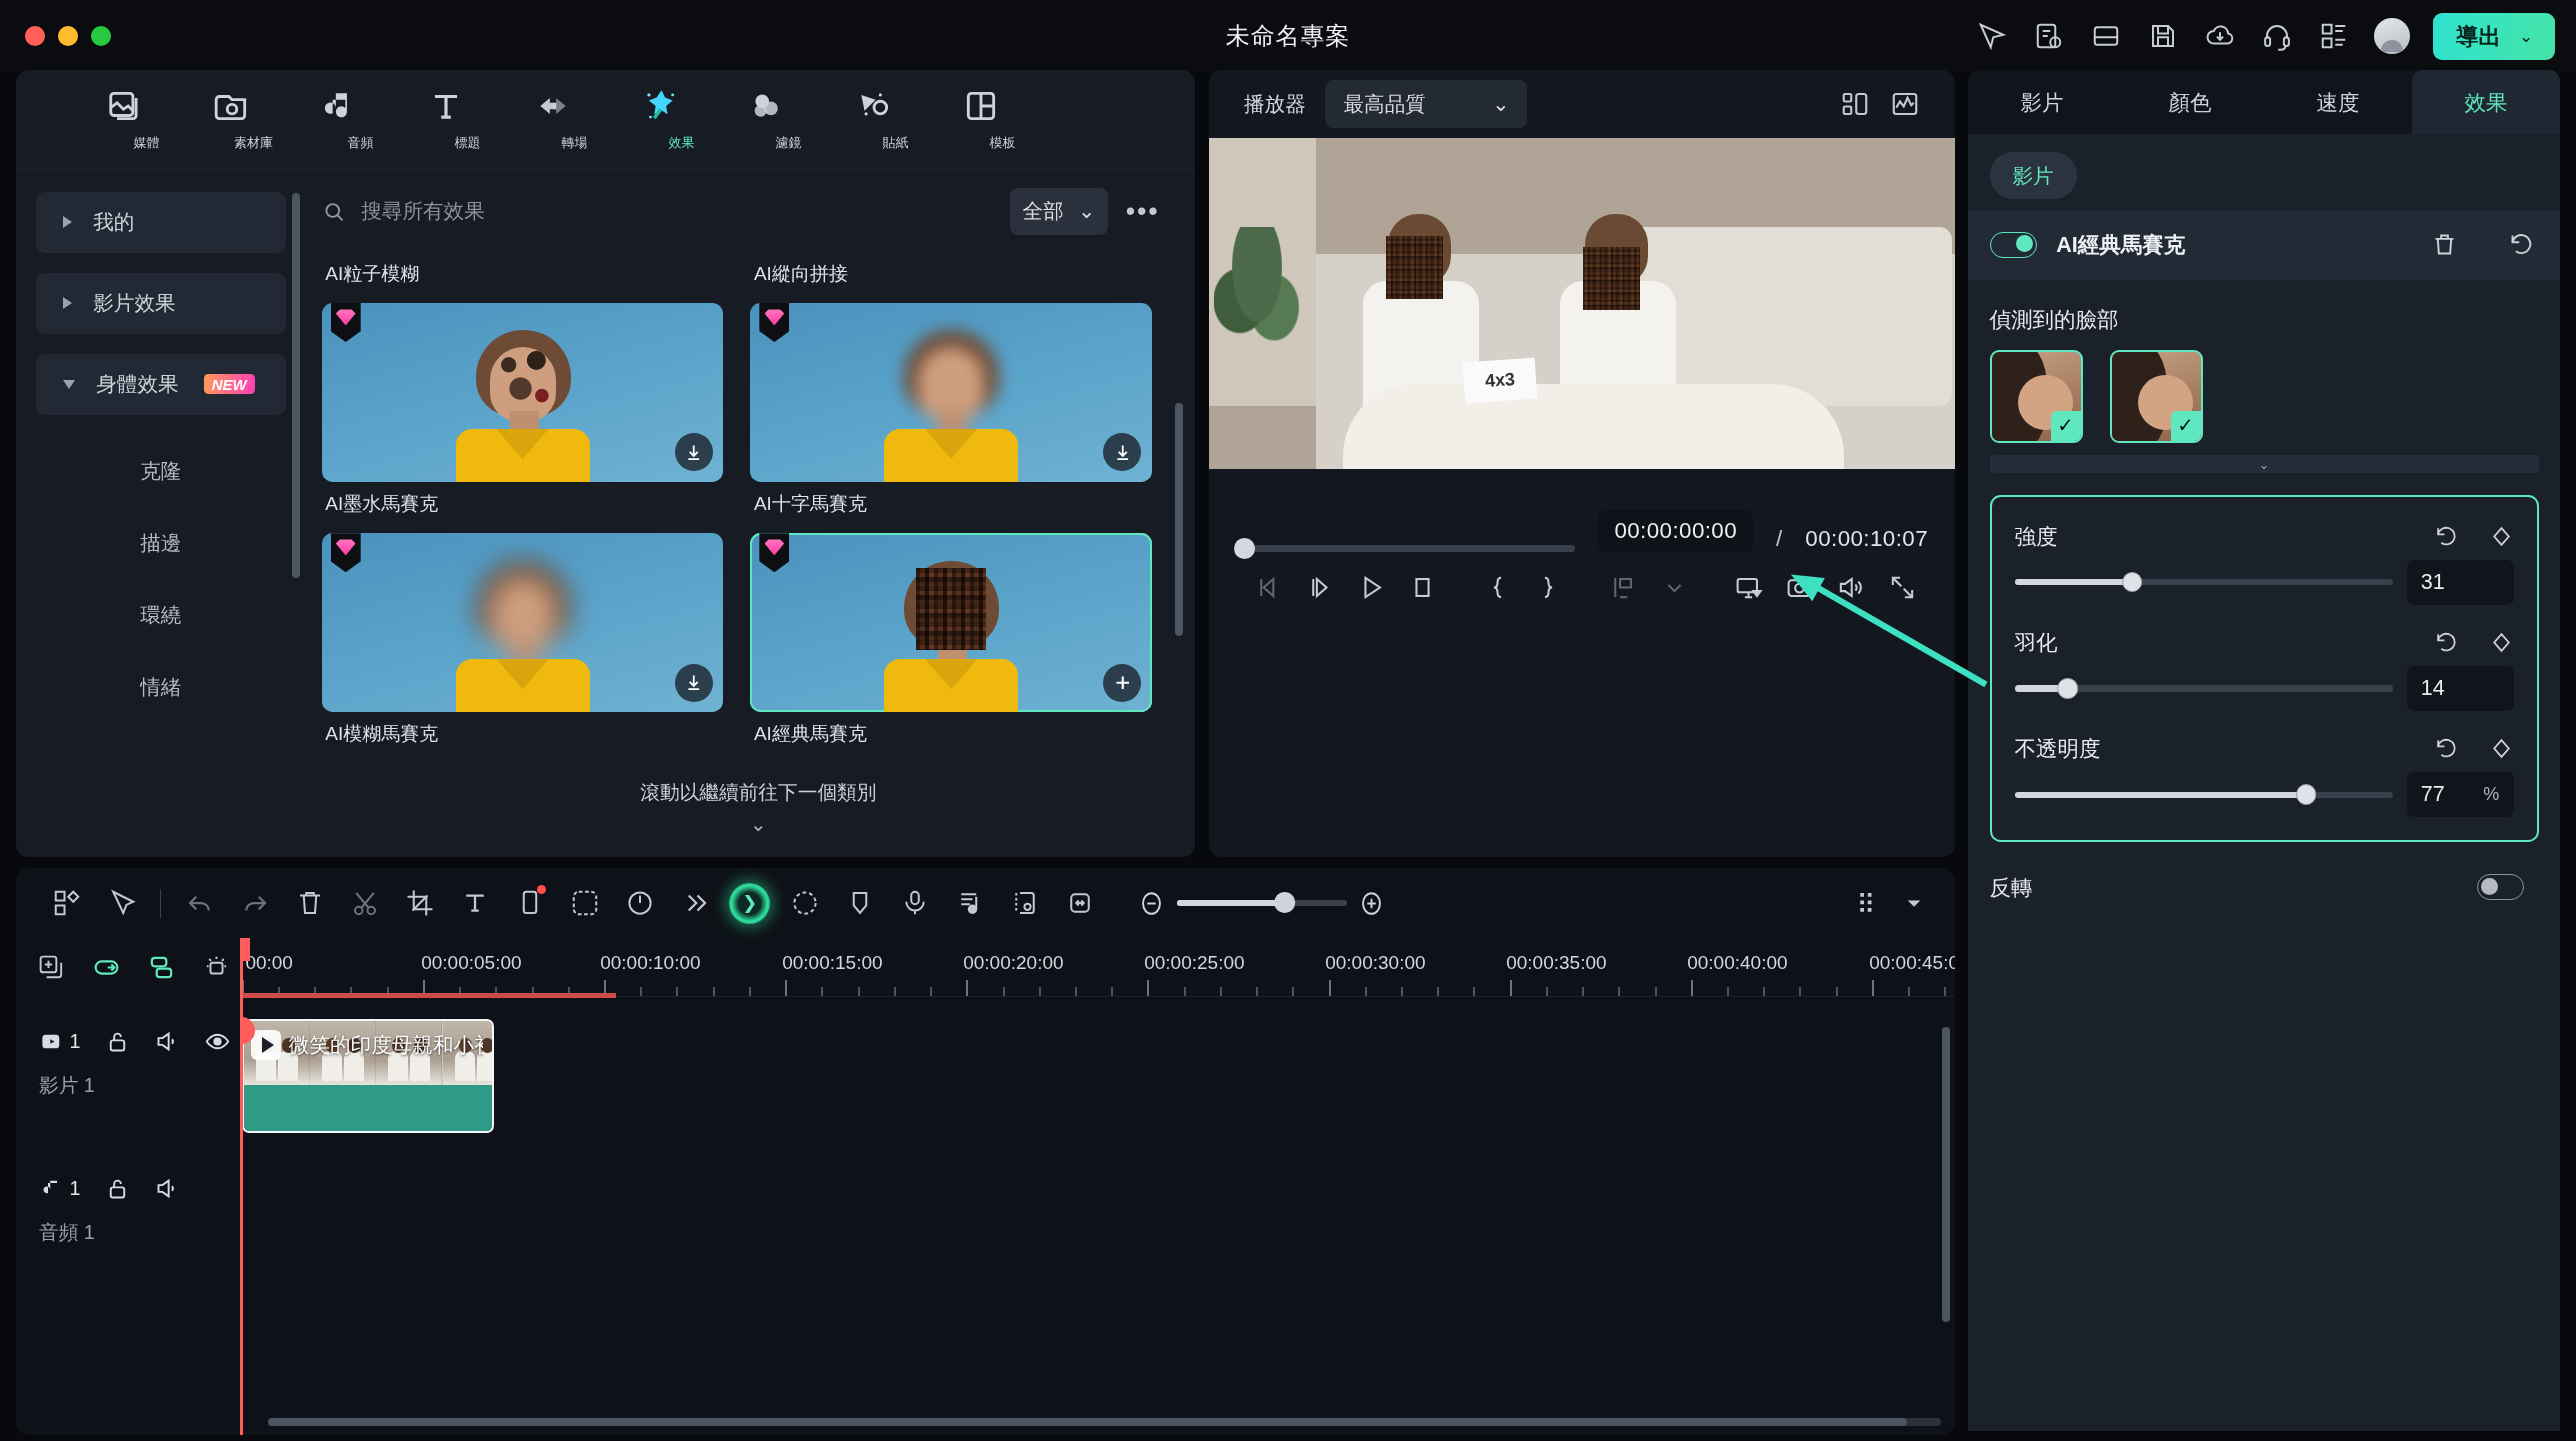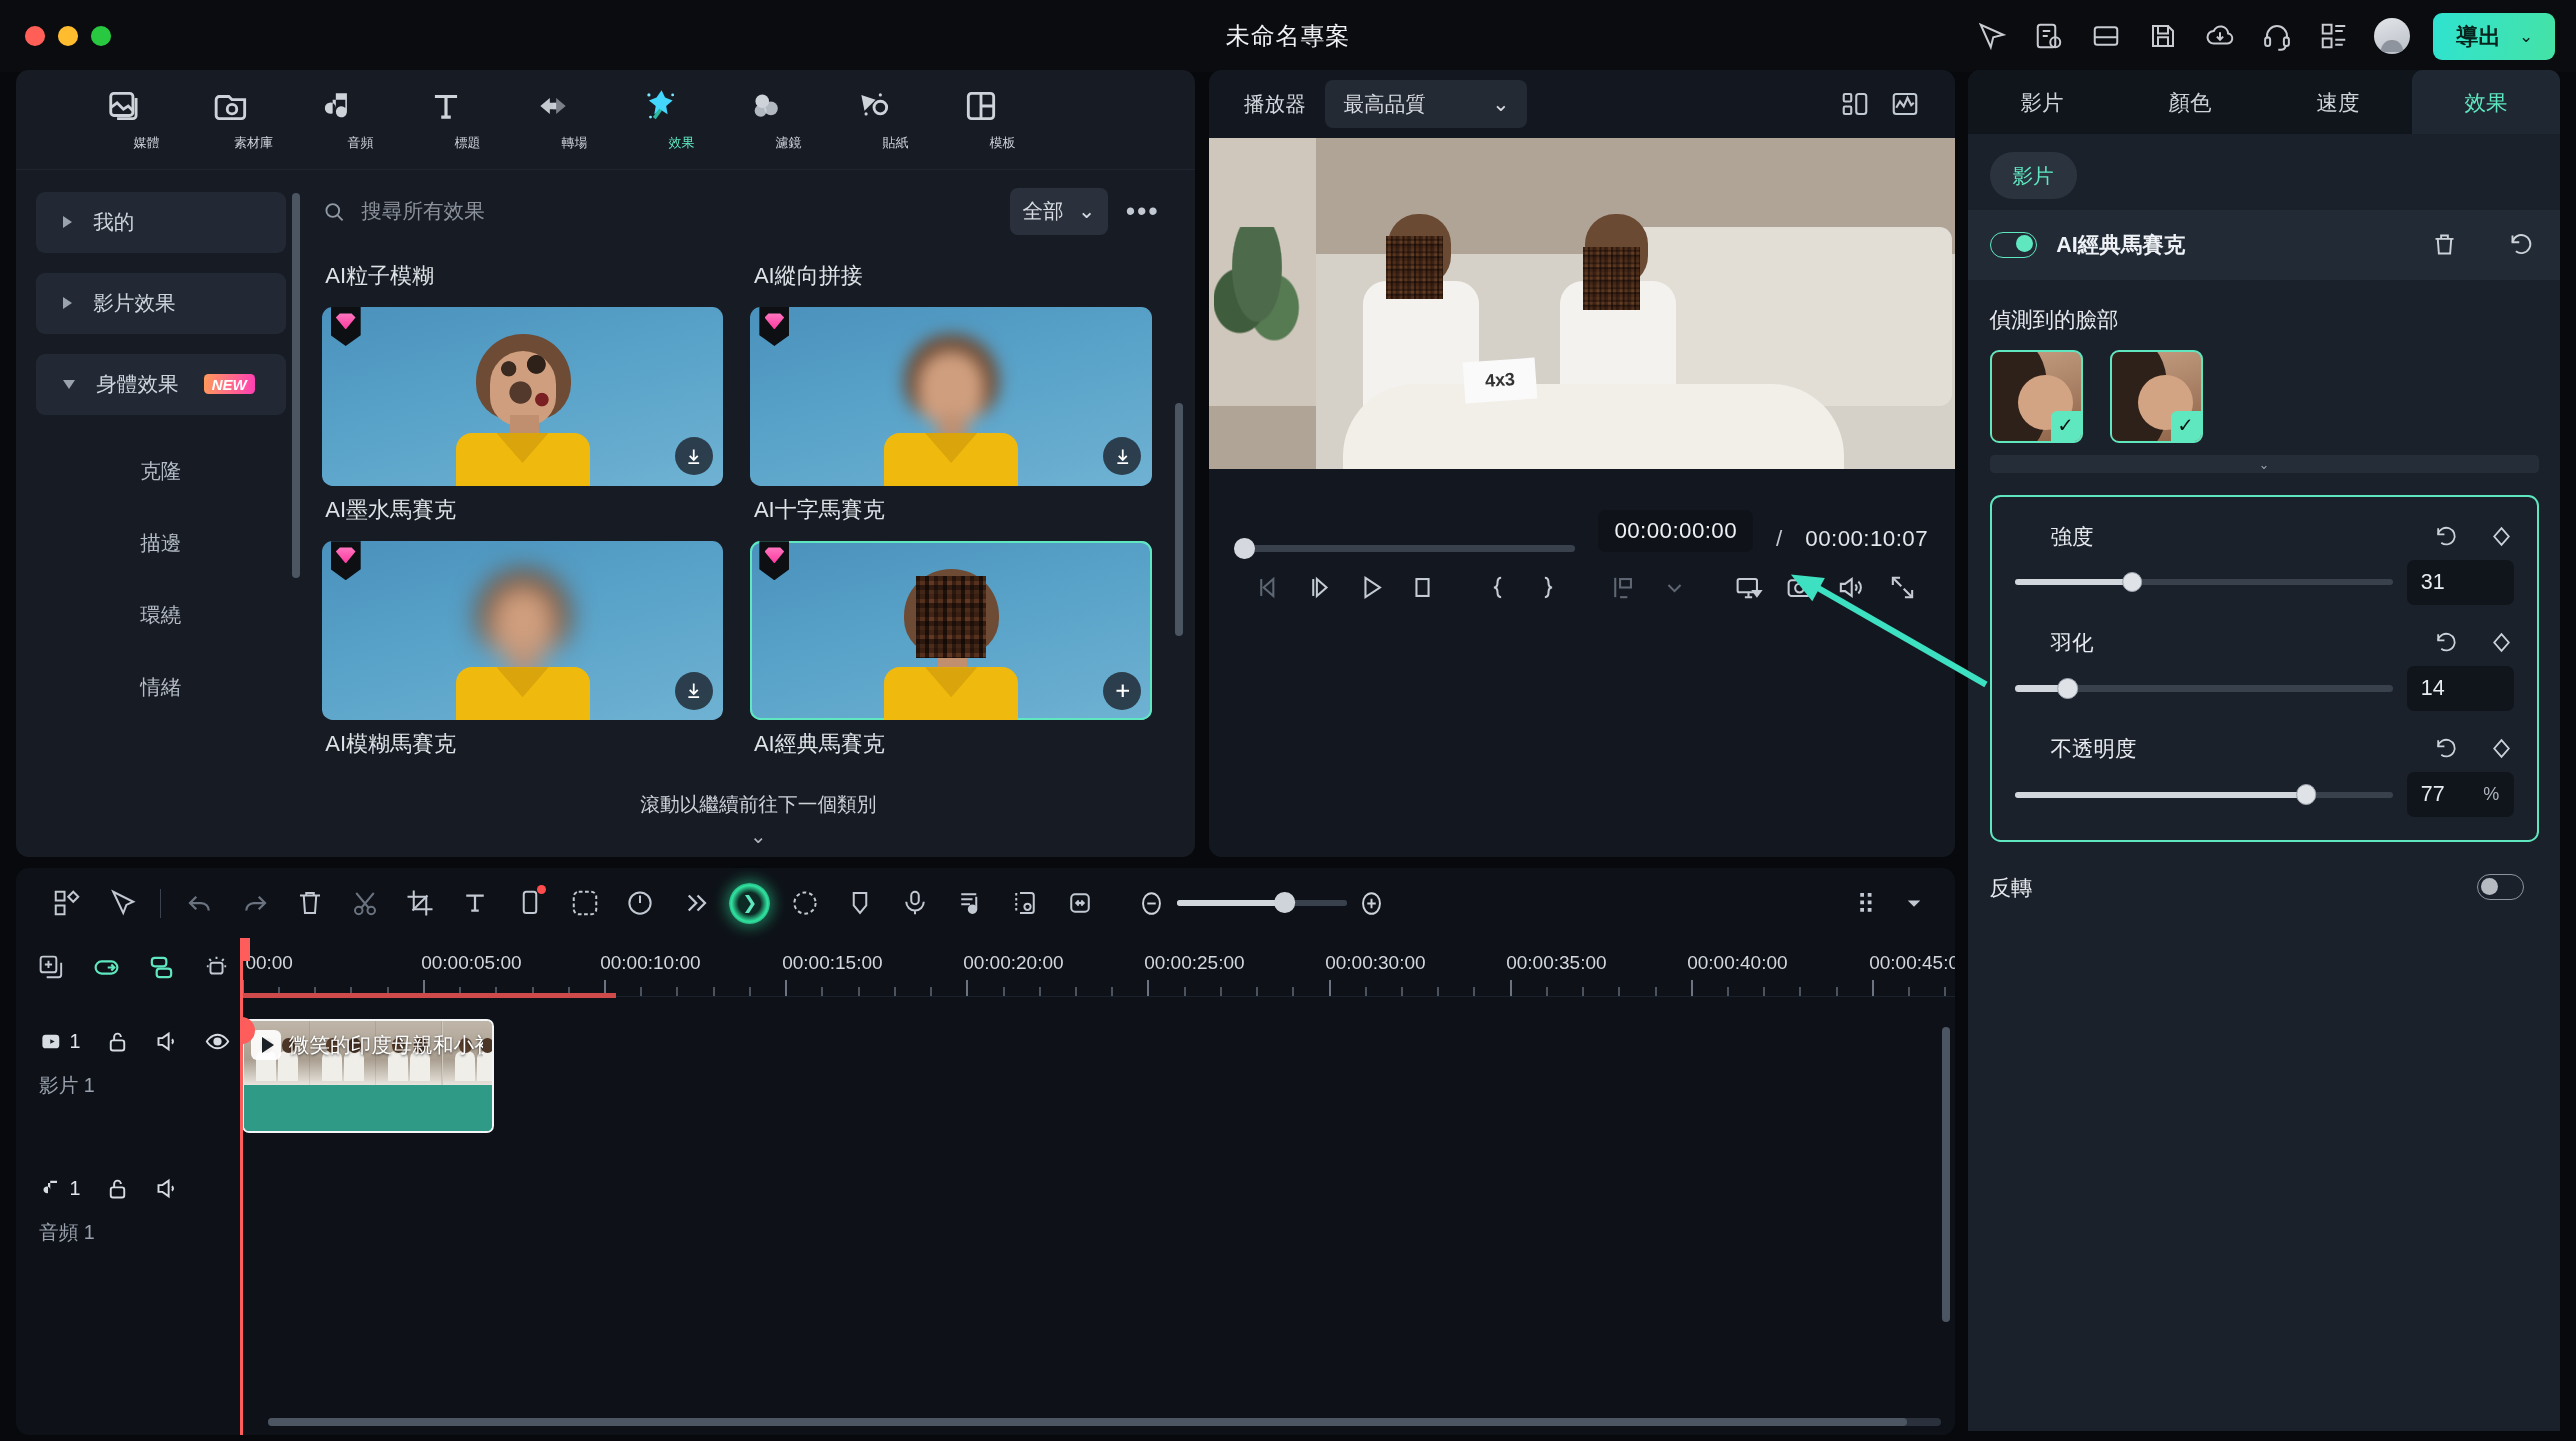--- a/index.html
+++ b/index.html
@@ -114,21 +114,21 @@
   .search-inp::placeholder { color: #8b929c; }
   .filter-sel {
     background: #2a313c; border-radius: 8px; height: 47px; min-width: 95px;
     display: flex; align-items: center; justify-content: center; gap: 14.3px;
     font-size: 20.6px; color: #d8dce2; cursor: pointer; padding: 0 12.5px;
   }
   .dots { font-size: 27px; color: #c3c9d2; letter-spacing: 1.8px; cursor: pointer; padding: 0 3.6px; }
 
   .eff-grid { display: grid; grid-template-columns: 1fr 1fr; gap: 0 27px; padding-right: 43px; }
   .eff-cell { margin-bottom: 3.6px; }
-  .eff-label { font-size: 22px; color: #dfe3e8; margin: 9px 0 12.5px 3.6px; white-space: nowrap; }
+  .eff-label { font-size: 19px; color: #dfe3e8; margin: 9px 0 12.5px 3.6px; white-space: nowrap; }
   .thumb {
     position: relative; height: 179px; border-radius: 10.7px; overflow: hidden;
     background: linear-gradient(165deg,#4a92bd 0%,#5aa3c9 50%,#6fb2d3 100%);
     cursor: pointer;
   }
   .thumb.selected { outline: 2.7px solid #5fe8c0; outline-offset: -2.7px; }
   .person {
     position: absolute; left: 50%; transform: translateX(-50%); bottom: 0; width: 170px; height: 157px;
   }
   .p-hair { position:absolute; left:38px; top:5.4px; width:95px; height:86px; background:#6d4b35; border-radius:47px 47px 36px 36px; }
@@ -300,21 +300,21 @@
     display: flex; align-items: center; justify-content: center; color: #9aa2ad; font-size: 12.5px; cursor: pointer;
   }
 
   .slider-box {
     margin: 21.5px 21.5px 0 21.5px; border: 2.7px solid #5fe8c0; border-radius: 10.7px;
     padding: 16px 23px 23px 23px;
   }
   .srow { margin-bottom: 14.3px; }
   .srow:last-child { margin-bottom: 0; }
   .slab-line { display: flex; align-items: center; height: 47px; }
-  .slab { font-size: 21.5px; color: #e7ebef; flex: 1; margin-left: 36px; }
+  .slab { font-size: 21.5px; color: #e7ebef; flex: 1; }
   .s-icons { display: flex; gap: 30px; color: #cdd2d9; }
   .s-icons svg { width: 25px; height: 25px; cursor: pointer; }
   .sctl { display: flex; align-items: center; gap: 14px; }
   .strack { position: relative; flex: 1; height: 6.3px; background: #39414d; border-radius: 3.6px; }
   .sfill { position: absolute; left: 0; top: 0; height: 6.3px; background: #d2d7dd; border-radius: 3.6px; }
   .sknob {
     position: absolute; top: -7.2px; width: 20.6px; height: 20.6px; border-radius: 50%;
     background: #dfe3e8; border: 1.8px solid #9aa2ad; cursor: pointer; transform: translateX(-9.8px);
   }
   .sbox {

